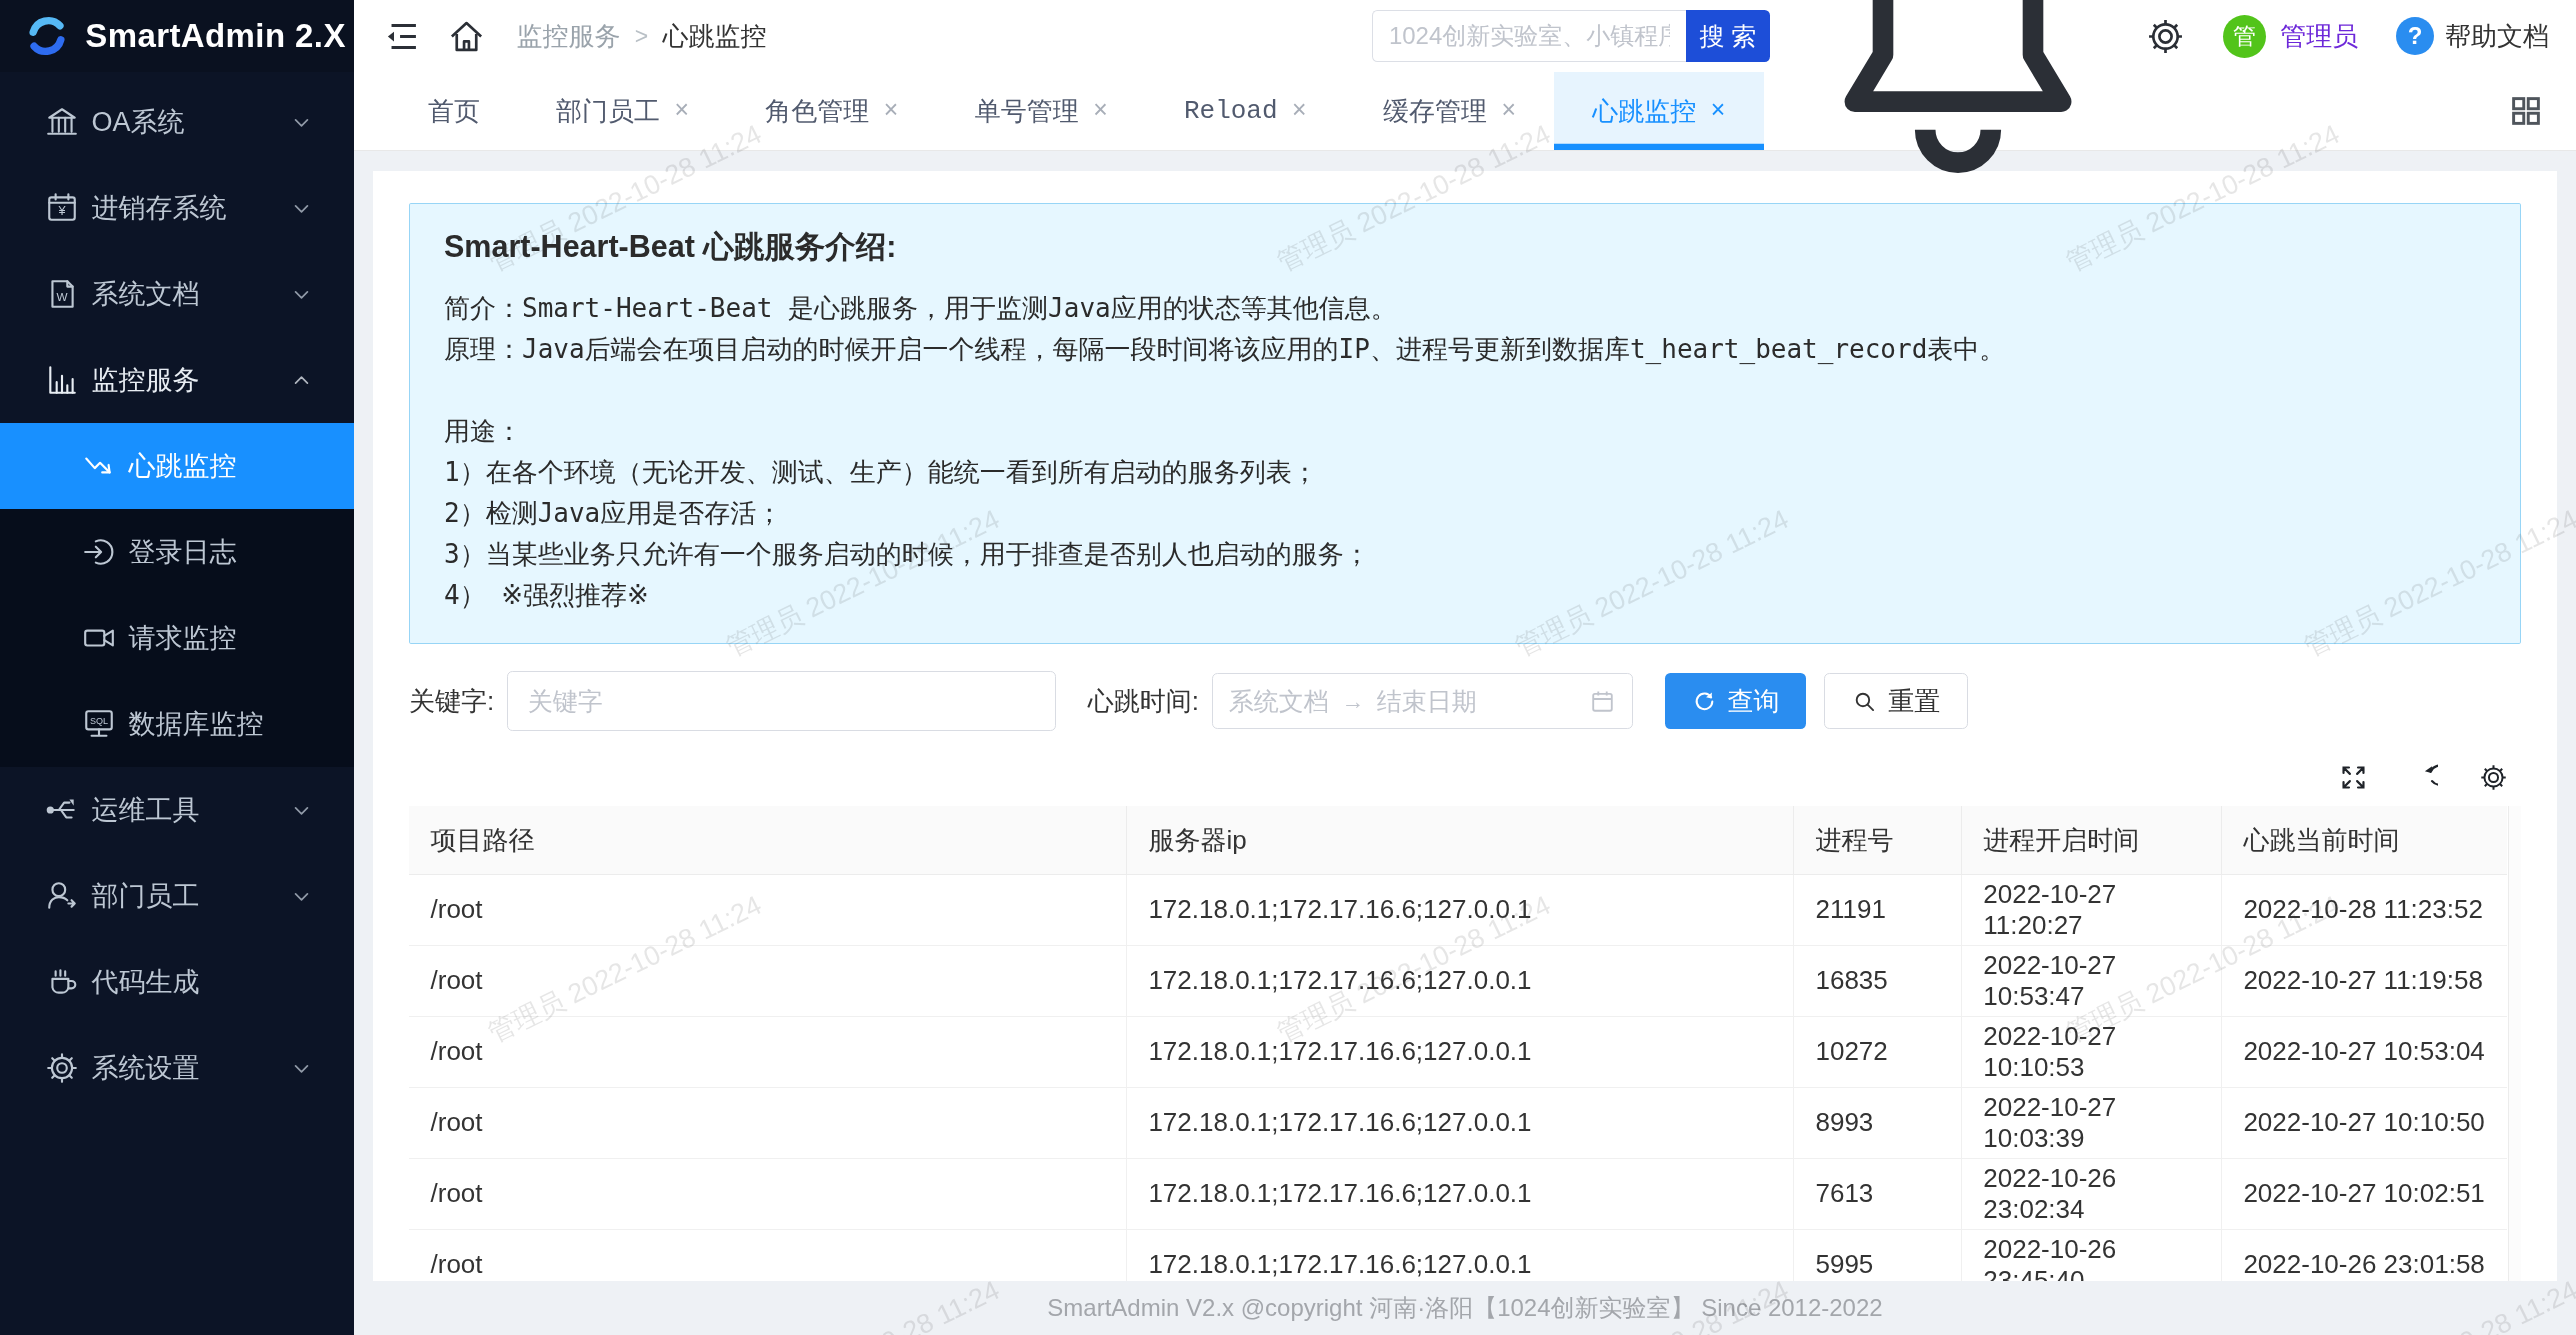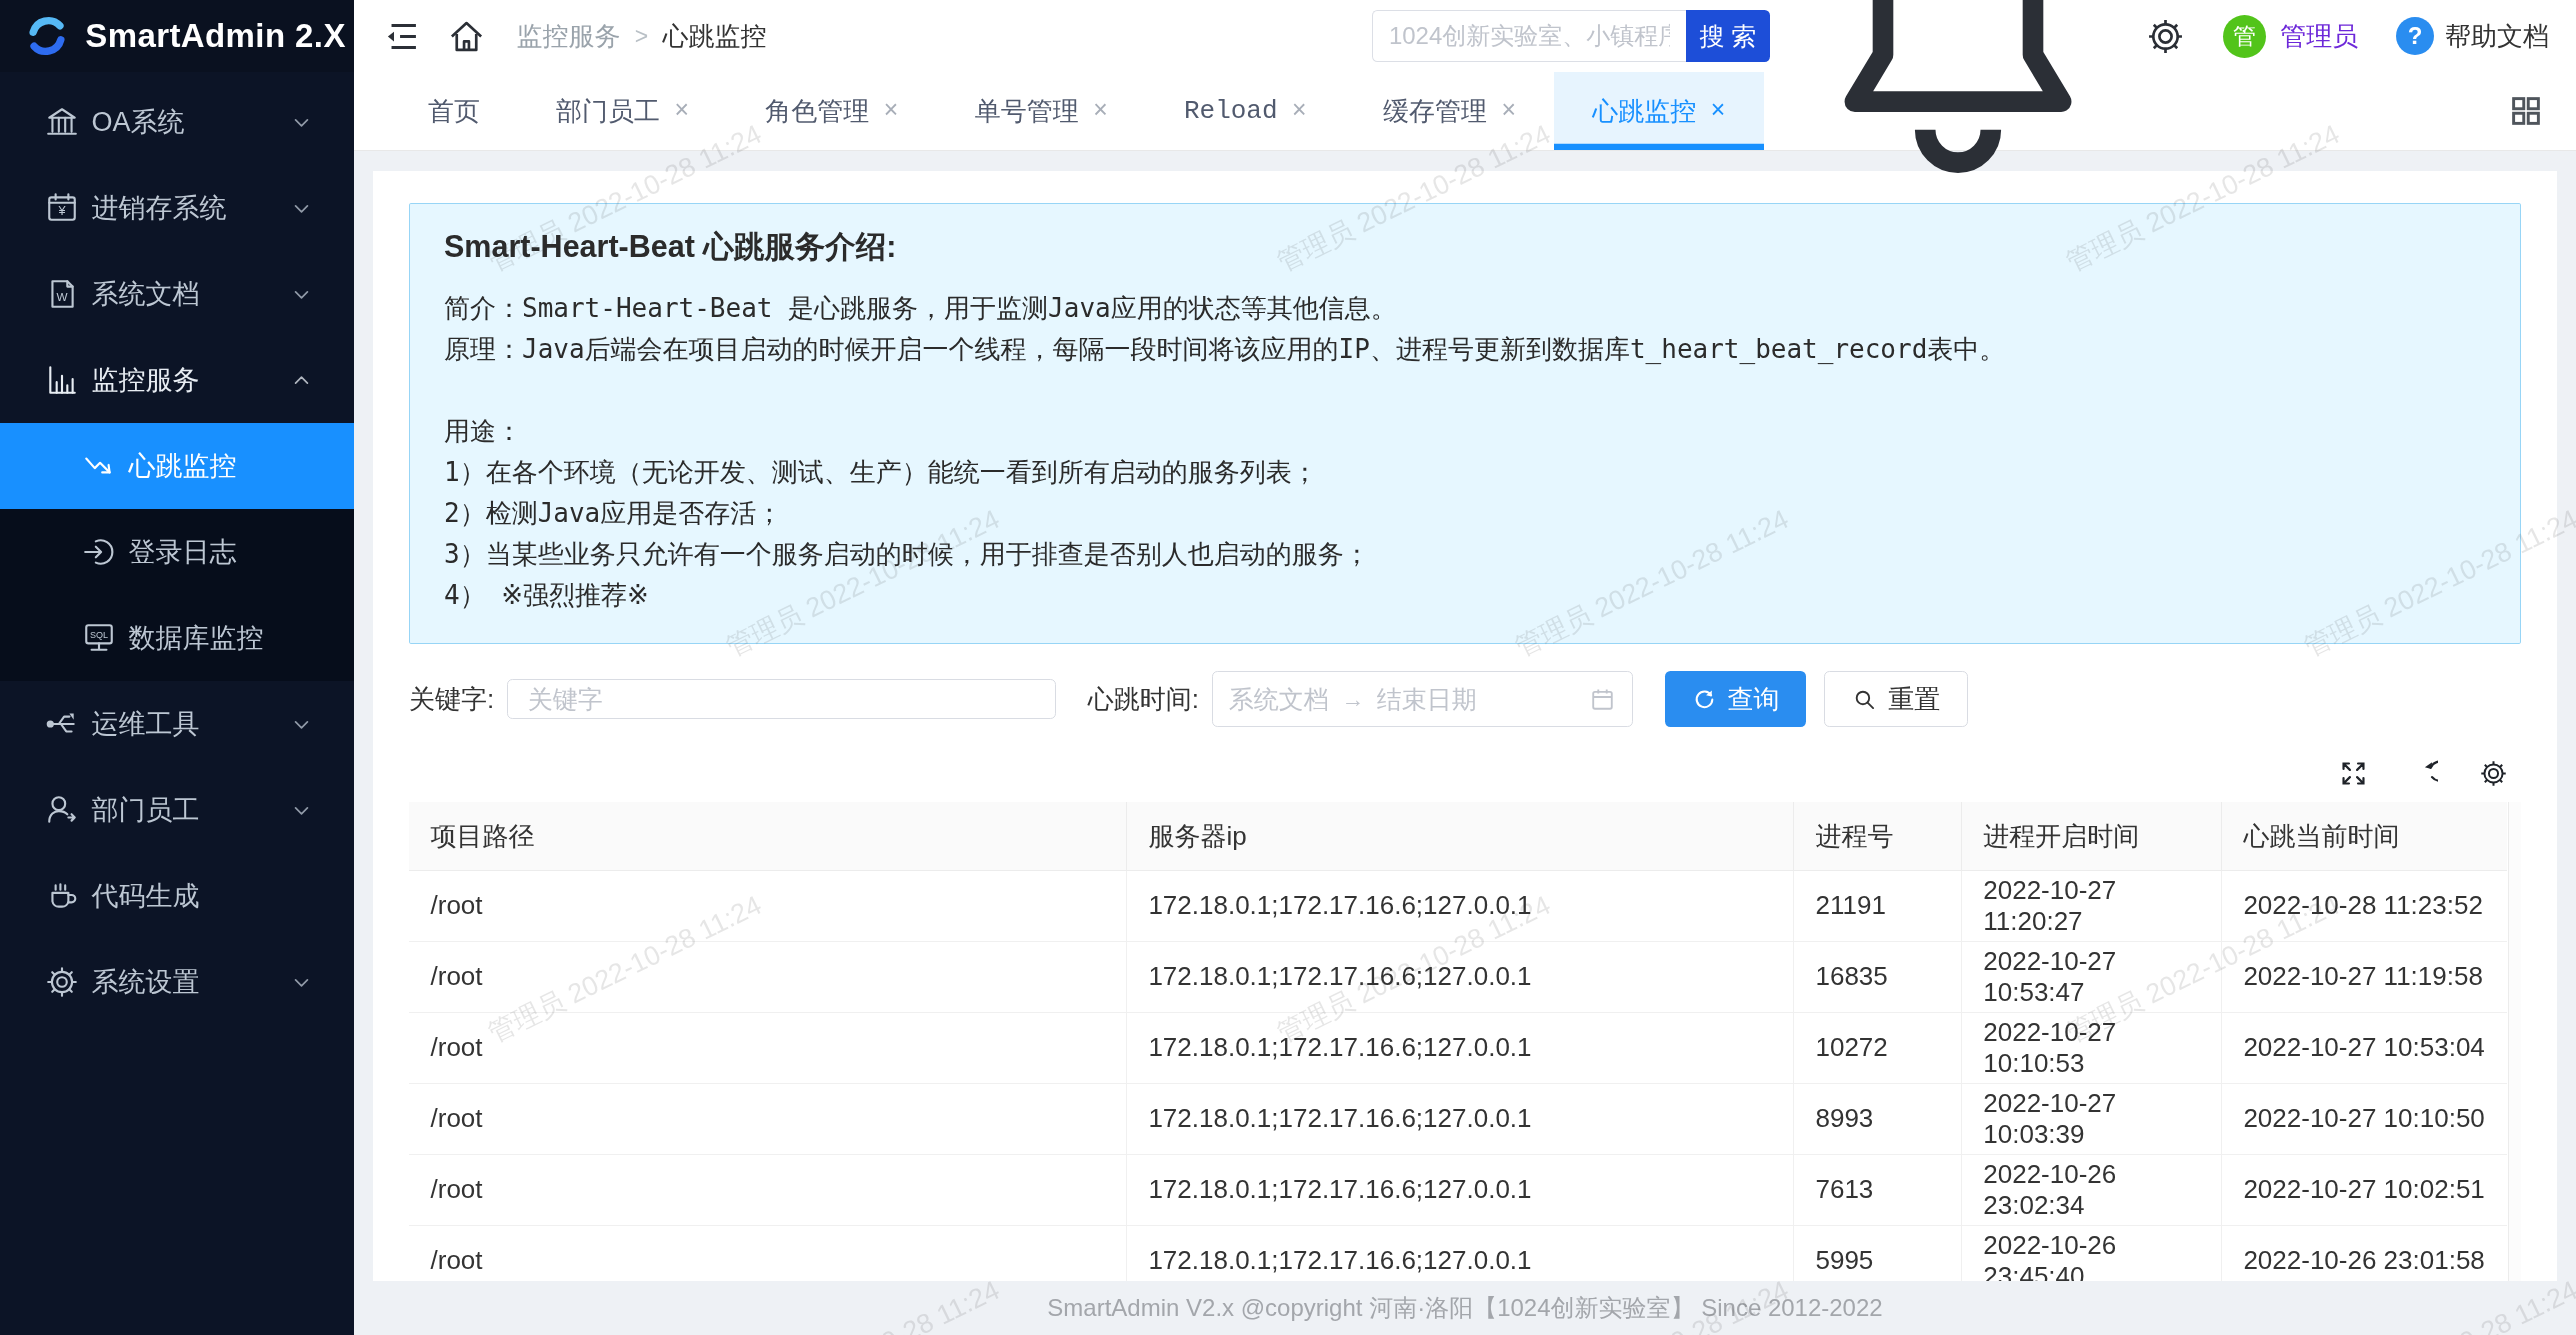--- a/index.html
+++ b/index.html
@@ -60,21 +60,21 @@
   
   .content { flex:1; background:#eef1f5; padding:20px 19px 0; min-height:0; }
   .card { background:#fff; height:100%; overflow:hidden; padding:32px 36px 0; }
 
   .intro { background:#e6f7ff; border:1.8px solid #97d5f6; border-radius:1.8px; padding:23px 34px 27px; }
   .intro-title { font-size:30.5px; font-weight:bold; color:#2b2b2b; margin-bottom:20px; }
   .intro-line { font-size:26px; color:#2b2b2b; line-height:41px; min-height:41px; font-family:"DejaVu Sans Mono","DejaVu Sans",sans-serif; white-space:pre-wrap; }
 
   .filter-row { margin-top:27px; display:flex; align-items:center; }
   .f-label { font-size:26px; color:#333; margin-right:12.6px; }
-  .kw-input { width:549px; height:40px; border:1.8px solid #d9dce3; border-radius:5.4px; font-size:25px; padding:0 20px; color:#1d4ed8; outline:none; font-family:inherit; }
+  .kw-input { width:549px; height:60px; border:1.8px solid #d9dce3; border-radius:5.4px; font-size:25px; padding:0 20px; color:#1d4ed8; outline:none; font-family:inherit; }
   .kw-input::placeholder { color:#c0c4cc; }
   .gap36 { width:32px; }
   .date-range { width:421px; height:56px; border:1.8px solid #d9dce3; border-radius:5.4px; display:flex; align-items:center; padding:0 16px; gap:12.6px; color:#c0c4cc; font-size:25px; background:#fff; cursor:text; }
   .date-range .arrow { color:#c0c4cc; font-size:23px; }
   .cal-icon { width:27px; height:27px; color:#c0c4cc; margin-left:auto; }
   .cal-icon svg { width:100%; height:100%; }
   .btn { height:56px; border-radius:5.4px; font-size:26px; display:flex; align-items:center; justify-content:center; gap:10.8px; cursor:pointer; padding:16px 27px; font-family:inherit; }
   .btn svg { width:25px; height:25px; }
   .btn-primary { background:#2a8df0; color:#fff; border:none; margin-left:32px; }
   .btn-plain { background:#fff; color:#333; border:1.8px solid #d9dce3; margin-left:18px; }
@@ -185,20 +185,29 @@
             <span>心跳监控</span>
           </div>
           <div class="menu-item">
             <span class="icon">
               <svg viewBox="0 0 32 32" stroke="currentColor" fill="none" stroke-width="2" stroke-linecap="round" stroke-linejoin="round">
                 <path d="M13 6 A11 11 0 1 1 13 26"></path>
                 <path d="M3 16 H17 M13 11 L18 16 L13 21"></path>
               </svg>
             </span>
             <span>登录日志</span>
+          </div>
+          <div class="menu-item">
+            <span class="icon">
+              <svg viewBox="0 0 32 32" stroke="currentColor" fill="none" stroke-width="2" stroke-linecap="round" stroke-linejoin="round">
+                <rect x="3" y="9" width="18" height="14" rx="2"></rect>
+                <path d="M21 14 L29 9 V23 L21 18"></path>
+              </svg>
+            </span>
+            <span>请求监控</span>
           </div>
           <div class="menu-item">
             <span class="icon">
               <svg viewBox="0 0 32 32" stroke="currentColor" fill="none" stroke-width="2" stroke-linecap="round" stroke-linejoin="round" style="font-size:30px">
                 <rect x="4" y="4" width="24" height="17" rx="2"></rect>
                 <path d="M16 21 V26 M9 27 H23"></path>
                 <text x="16" y="16" text-anchor="middle" font-size="8.5" fill="currentColor" stroke="none">SQL</text>
               </svg>
             </span>
             <span>数据库监控</span>

